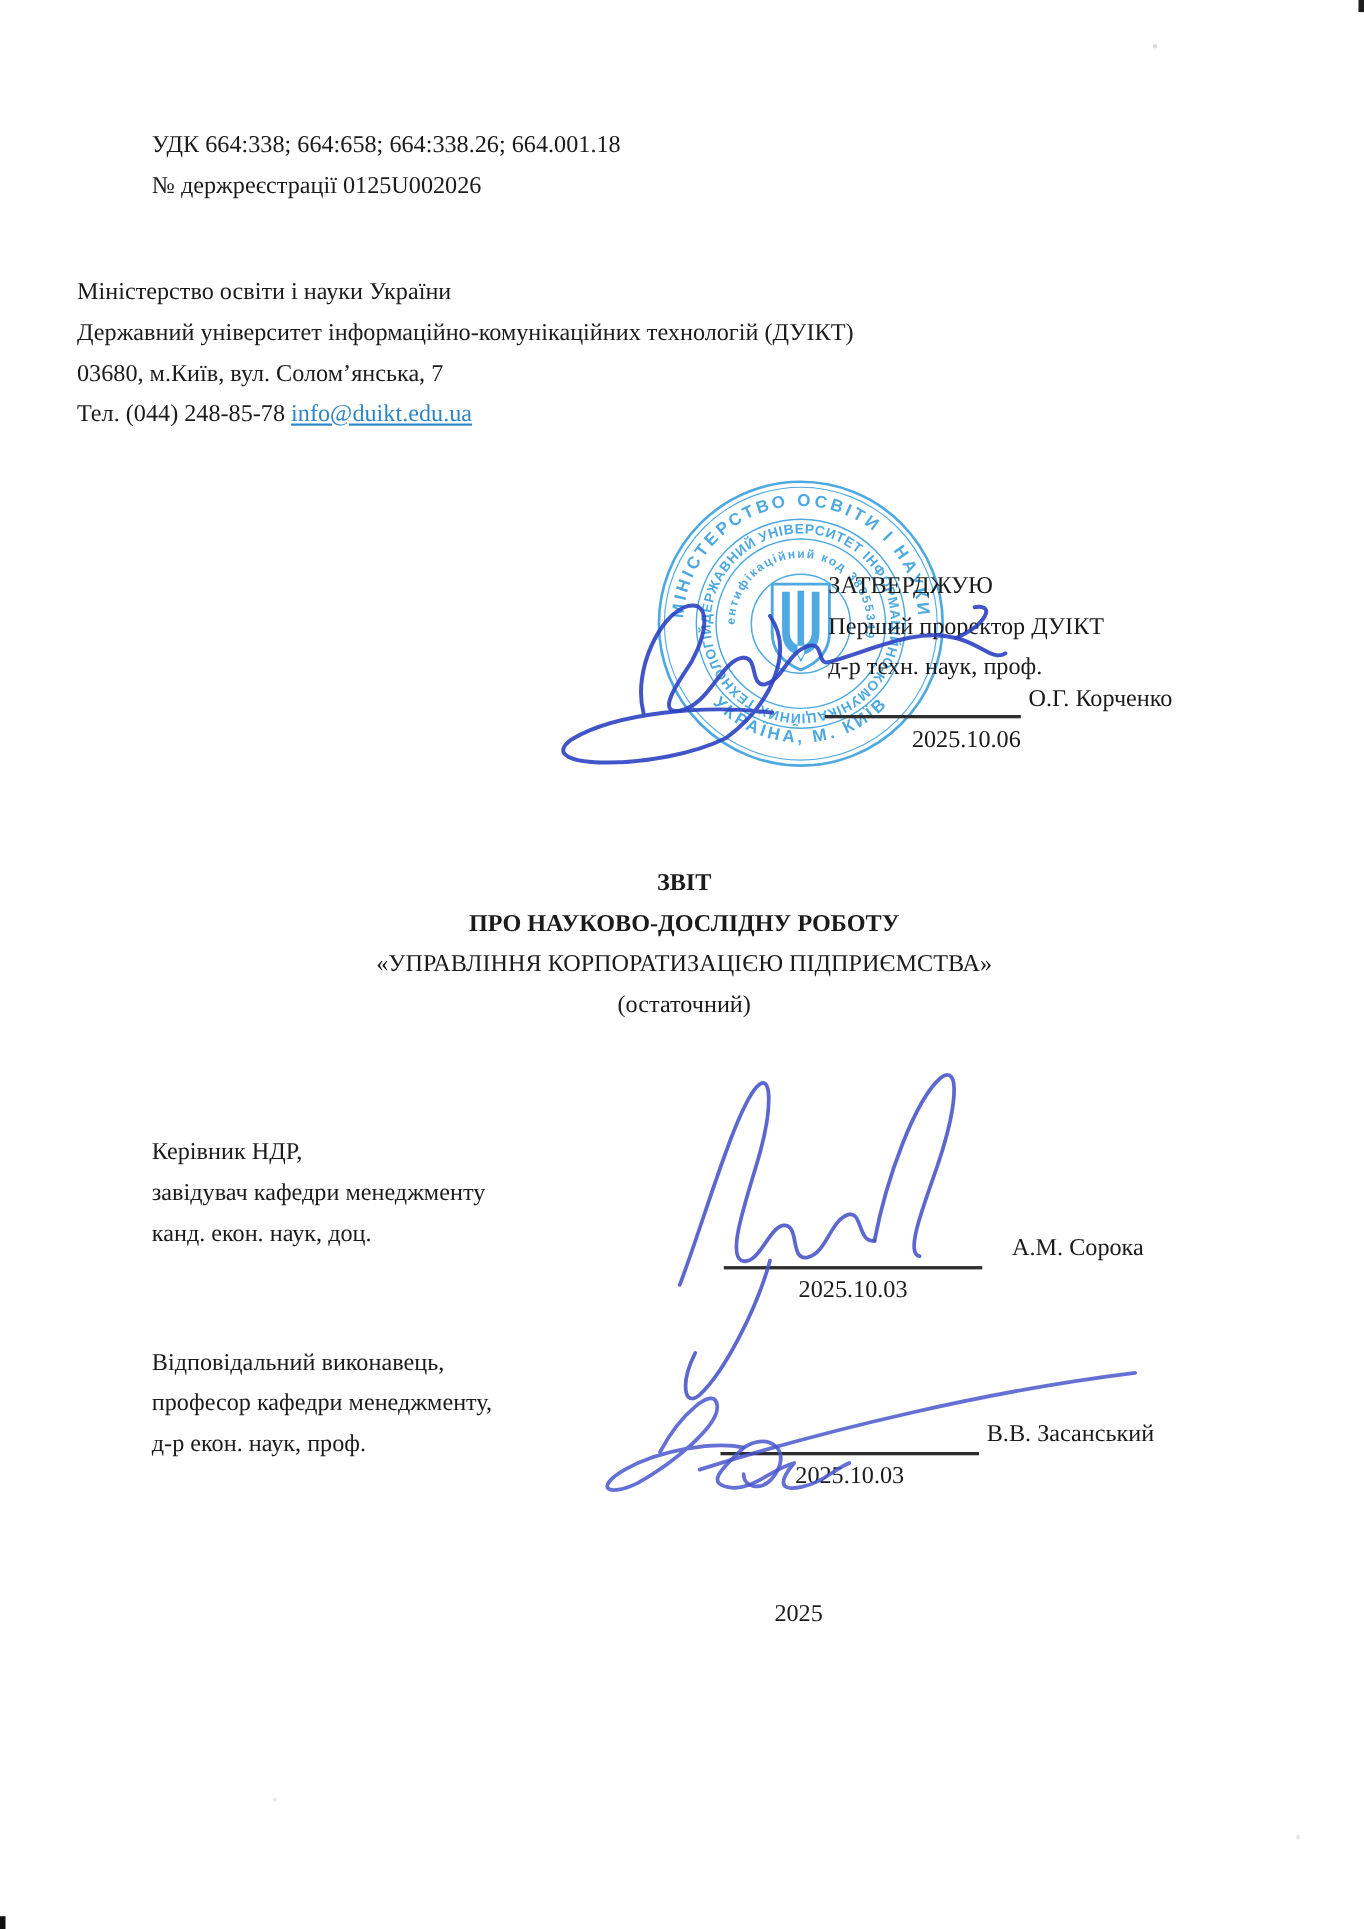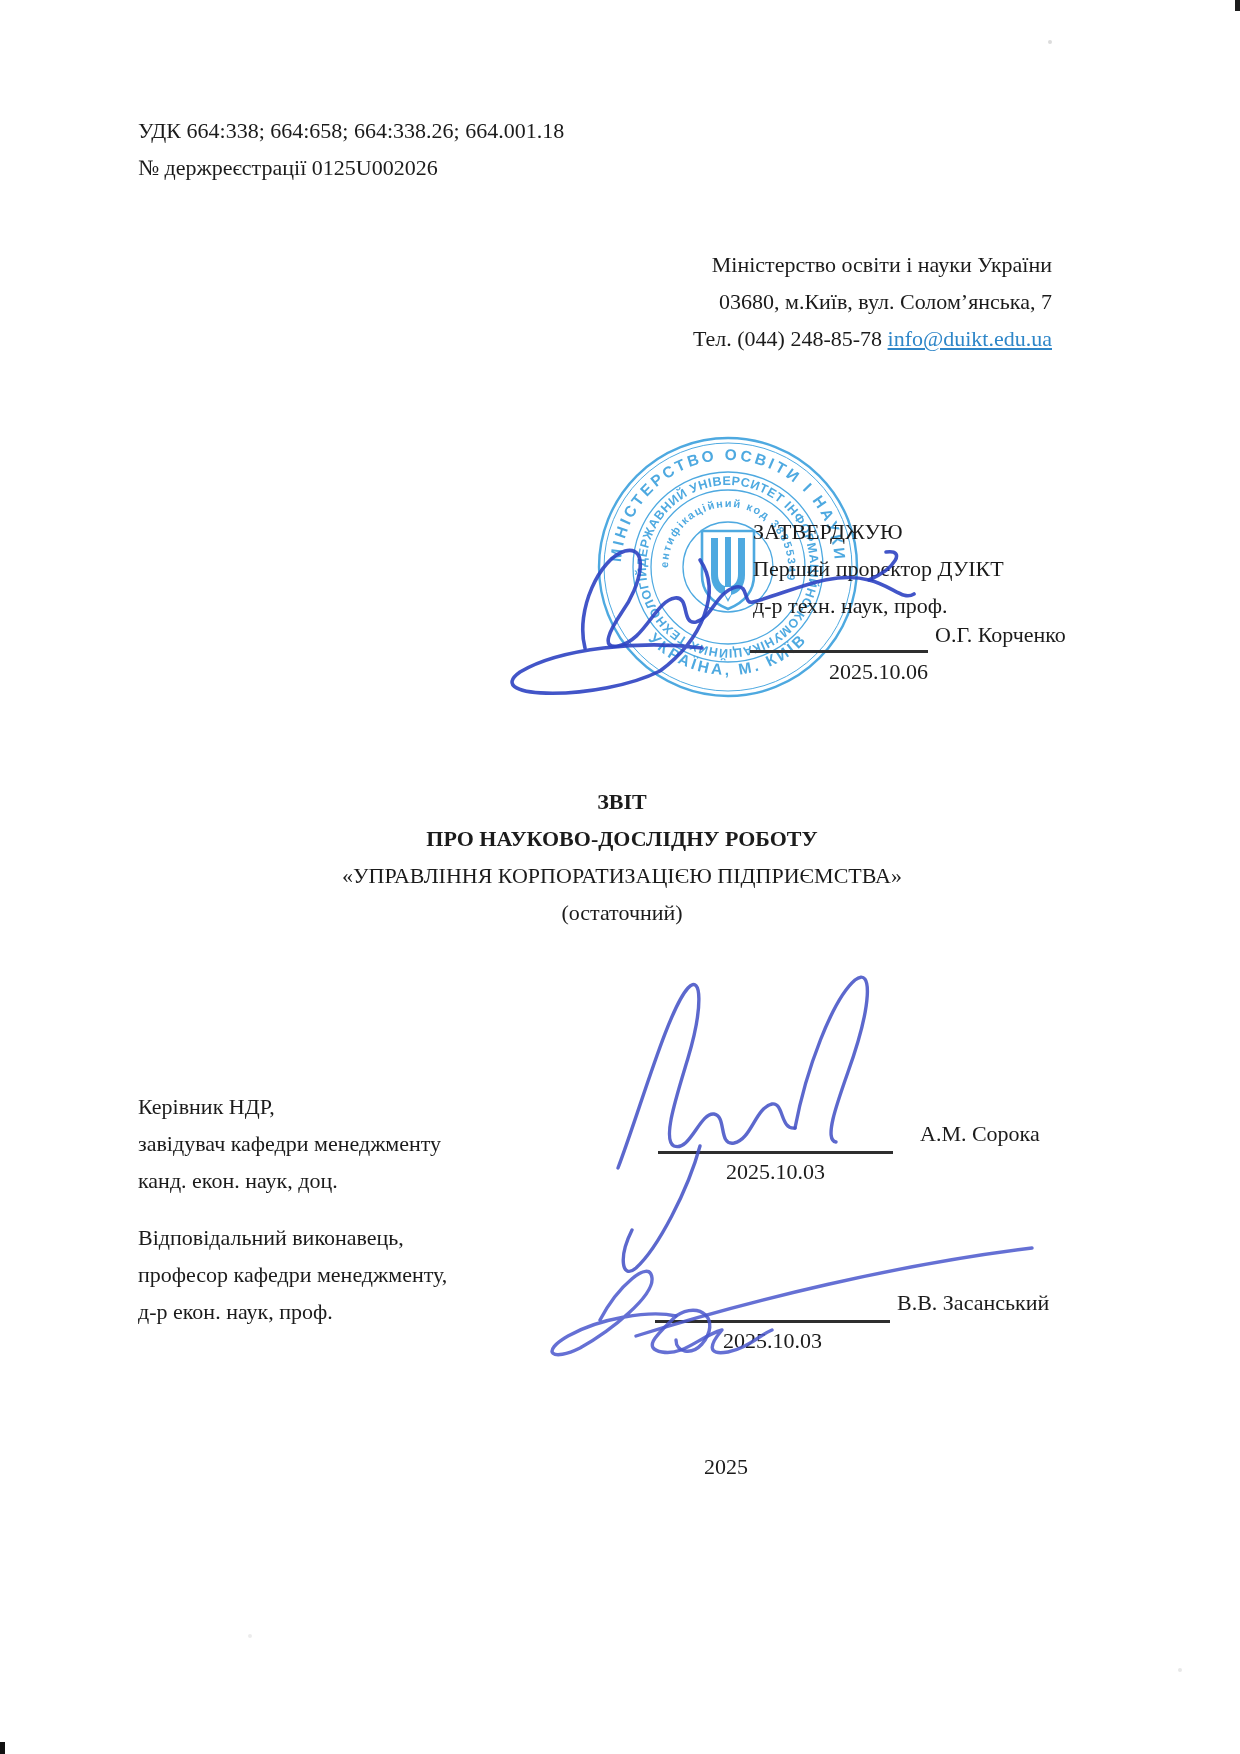--- a/index.html
+++ b/index.html
@@ -5,39 +5,39 @@
   html,body { margin:0; padding:0; }
   body {
     width:1240px; height:1754px; background:#ffffff;
     font-family:"Liberation Serif","DejaVu Serif",serif;
     color:#1b1b1b;
   }
   .page { position:relative; width:1240px; height:1754px; overflow:hidden; background:#fff; }
   .line { font-size:22px; line-height:37px; white-space:nowrap; }
 
   .udc-block { position:absolute; left:138px; top:112px; }
-  .org-block { position:absolute; left:52px; top:246px; width:1000px; text-align:right; }
+  .org-block { position:absolute; left:70px; top:246px; width:1000px; text-align:left; }
   .email { color:#2e86c8; text-decoration:underline; cursor:pointer; }
 
   .stamp-svg { position:absolute; left:596px; top:435px; width:264px; height:264px; opacity:0.92; }
   .stamp-svg text { fill:#3fa2de; font-family:"Liberation Sans","DejaVu Sans",sans-serif; }
   .ring-outer-text { font-size:15.5px; letter-spacing:3px; font-weight:600; }
   .ring-middle-text { font-size:12.5px; letter-spacing:0.6px; font-weight:700; }
   .ring-inner-text { font-size:11px; letter-spacing:1.6px; font-weight:600; }
 
   .approval-block { position:absolute; left:753px; top:513px; }
   .sig-underline { position:absolute; border-bottom:3px solid #2e2e2e; }
   #sig-line-a { left:750px; top:616px; width:178px; height:34px; }
   #name-a { position:absolute; left:935px; top:616px; }
   #date-a { position:absolute; left:750px; top:653px; width:178px; text-align:right; }
 
   .title-block { position:absolute; left:2px; top:783px; width:1240px; text-align:center; }
   .bold { font-weight:bold; }
 
-  .signer-label-1 { position:absolute; left:138px; top:1088px; }
+  .signer-label-1 { position:absolute; left:138px; top:1028px; }
   #sig-line-b { left:658px; top:1117px; width:235px; height:34px; }
   #name-b { position:absolute; left:920px; top:1115px; }
   #date-b { position:absolute; left:658px; top:1153px; width:235px; text-align:center; }
 
   .signer-label-2 { position:absolute; left:138px; top:1219px; }
   #sig-line-c { left:655px; top:1286px; width:235px; height:34px; }
   #name-c { position:absolute; left:897px; top:1284px; }
   #date-c { position:absolute; left:655px; top:1322px; width:235px; text-align:center; }
 
   .year-block { position:absolute; left:548px; top:1448px; width:200px; text-align:right; }
@@ -58,20 +58,21 @@
 
 <div class="page">
 
   <div class="udc-block">
     <div class="line">УДК 664:338; 664:658; 664:338.26; 664.001.18</div>
     <div class="line">№ держреєстрації 0125U002026</div>
   </div>
 
   <div class="org-block">
     <div class="line">Міністерство освіти і науки України</div>
+    <div class="line">Державний університет інформаційно-комунікаційних технологій (ДУІКТ)</div>
     <div class="line">03680, м.Київ, вул. Солом’янська, 7</div>
     <div class="line"><span>Тел. (044) 248-85-78</span>&nbsp;<a class="email">info@duikt.edu.ua</a></div>
   </div>
 
   <svg class="stamp-svg" viewBox="0 0 264 264">
     <defs>
       <path id="arcOuterTop" d="M 25,132 A 107,107 0 0 1 239,132"></path>
       <path id="arcOuterBottom" d="M 24,132 A 108,108 0 0 0 240,132"></path>
       <path id="arcMiddle" d="M 50,132 A 82,82 0 1 1 214,132 A 82,82 0 1 1 50,132"></path>
       <path id="arcInner" d="M 72,132 A 60,60 0 1 1 192,132 A 60,60 0 1 1 72,132"></path>

